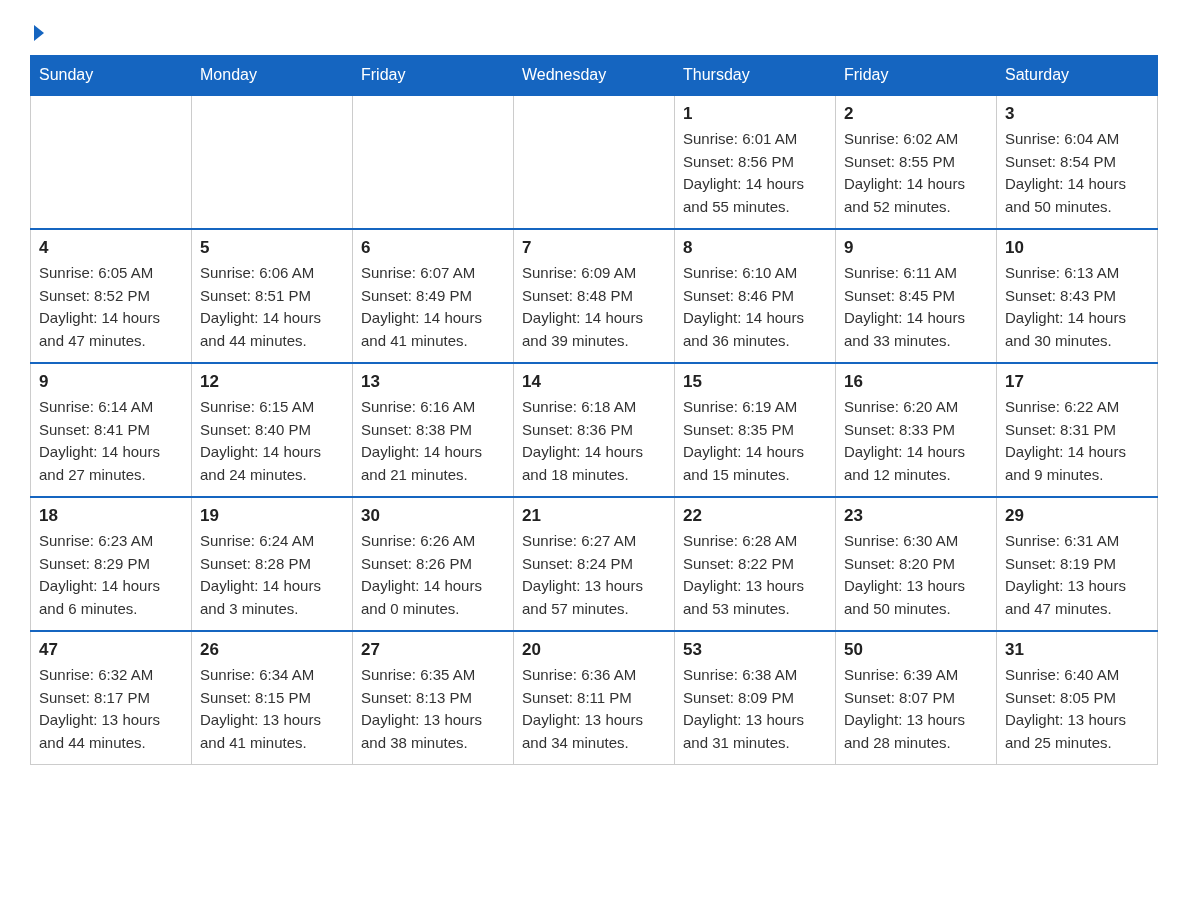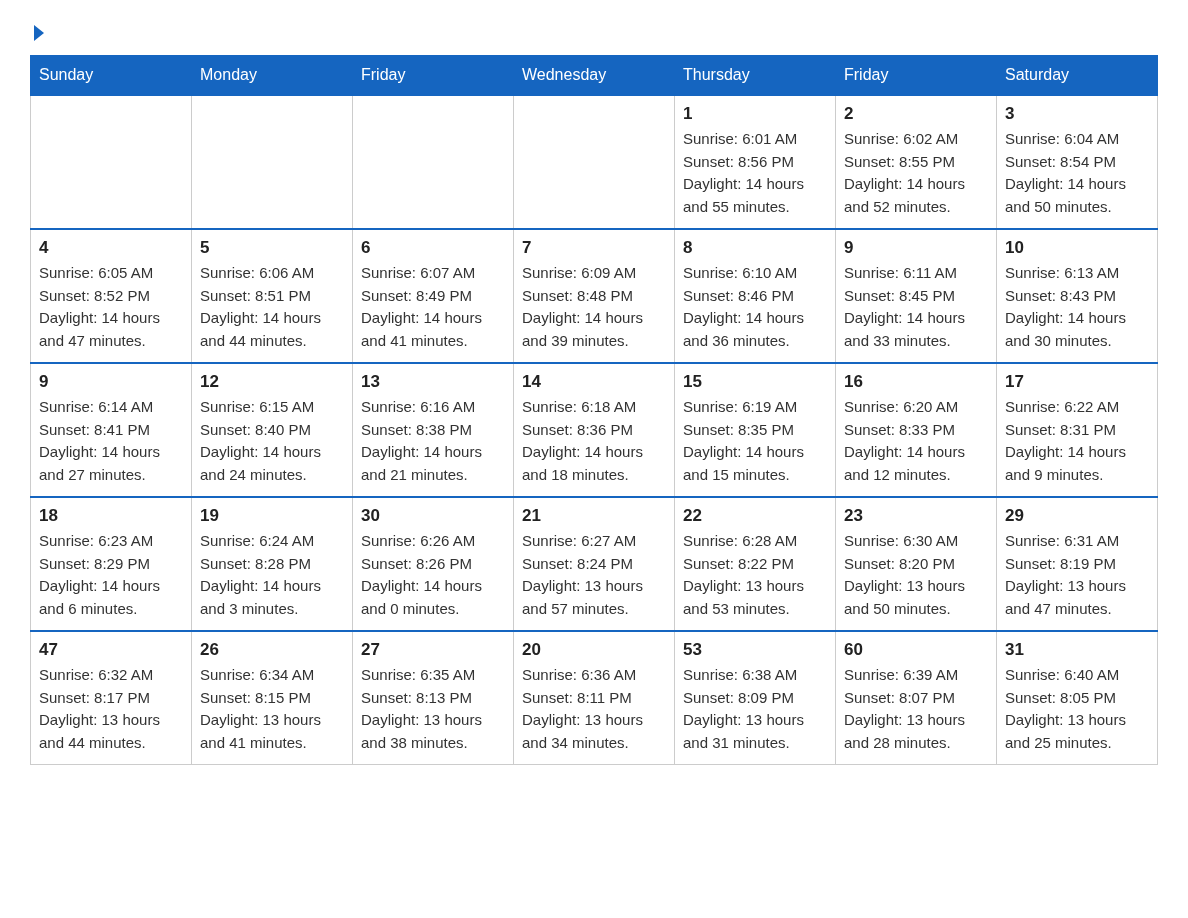--- a/index.html
+++ b/index.html
@@ -258,21 +258,21 @@
         </td>
         <td>
           <span class="day-number">20</span>
           <div class="day-info">Sunrise: 6:36 AM<br>Sunset: 8:11 PM<br>Daylight: 13 hours and 34 minutes.</div>
         </td>
         <td>
           <span class="day-number">53</span>
           <div class="day-info">Sunrise: 6:38 AM<br>Sunset: 8:09 PM<br>Daylight: 13 hours and 31 minutes.</div>
         </td>
         <td>
-          <span class="day-number">60</span>
+          <span class="day-number">50</span>
           <div class="day-info">Sunrise: 6:39 AM<br>Sunset: 8:07 PM<br>Daylight: 13 hours and 28 minutes.</div>
         </td>
         <td>
           <span class="day-number">31</span>
           <div class="day-info">Sunrise: 6:40 AM<br>Sunset: 8:05 PM<br>Daylight: 13 hours and 25 minutes.</div>
         </td>
       </tr>
     </tbody>
 </table>
 

